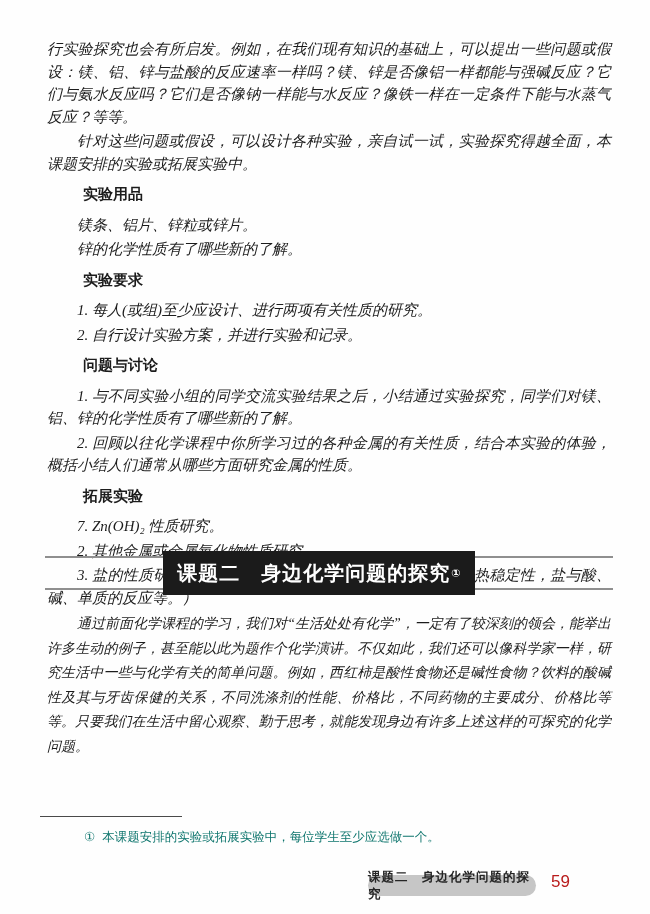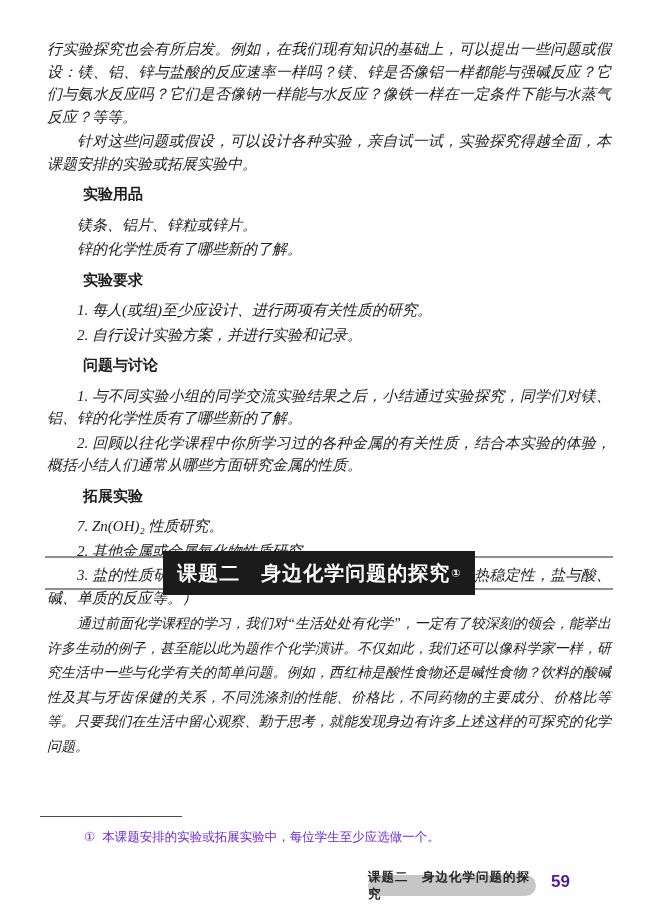--- a/index.html
+++ b/index.html
@@ -51,36 +51,36 @@
     letter-spacing: 0;
   }
 
   
   .footnote-rule {
     position: absolute; top: 816px; left: 40px; width: 142px;
     border-top: 1.5px solid #4a4a4a;
   }
   .footnote {
     position: absolute; top: 828px; left: 84px; margin: 0;
-    font-size: 12.5px; line-height: 18px; color: #6d28d9;
+    font-size: 12.5px; line-height: 18px; color: #0f766e;
   }
   .footnote .marker { margin-right: 7px; }
 
   
   .footer-pill {
     position: absolute; top: 875px; left: 368px; width: 168px; height: 21px;
     background: #c6c6c6; border-radius: 11px;
     display: flex; align-items: center; justify-content: center;
     font-family: "Liberation Sans", "DejaVu Sans", sans-serif;
     font-weight: bold; font-size: 12.5px; color: #252525; letter-spacing: 1px;
   }
   .footer-page {
     position: absolute; top: 872px; left: 551px;
     font-family: "Liberation Sans", "DejaVu Sans", sans-serif;
-    font-weight: bold; font-size: 17px; color: #4c1d95; text-align: center;
+    font-weight: normal; font-size: 17px; color: #b91c1c; text-align: center;
   }
 </style>
 </head>
 <body>
 
 <div class="top-block">
   <p class="body">行实验探究也会有所启发。例如，在我们现有知识的基础上，可以提出一些问题或假设：镁、铝、锌与盐酸的反应速率一样吗？镁、锌是否像铝一样都能与强碱反应？它们与氨水反应吗？它们是否像钠一样能与水反应？像铁一样在一定条件下能与水蒸气反应？等等。</p>
   <p class="body indent">针对这些问题或假设，可以设计各种实验，亲自试一试，实验探究得越全面，本课题安排的实验或拓展实验中。</p>
 
   <p class="heading">实验用品</p>

